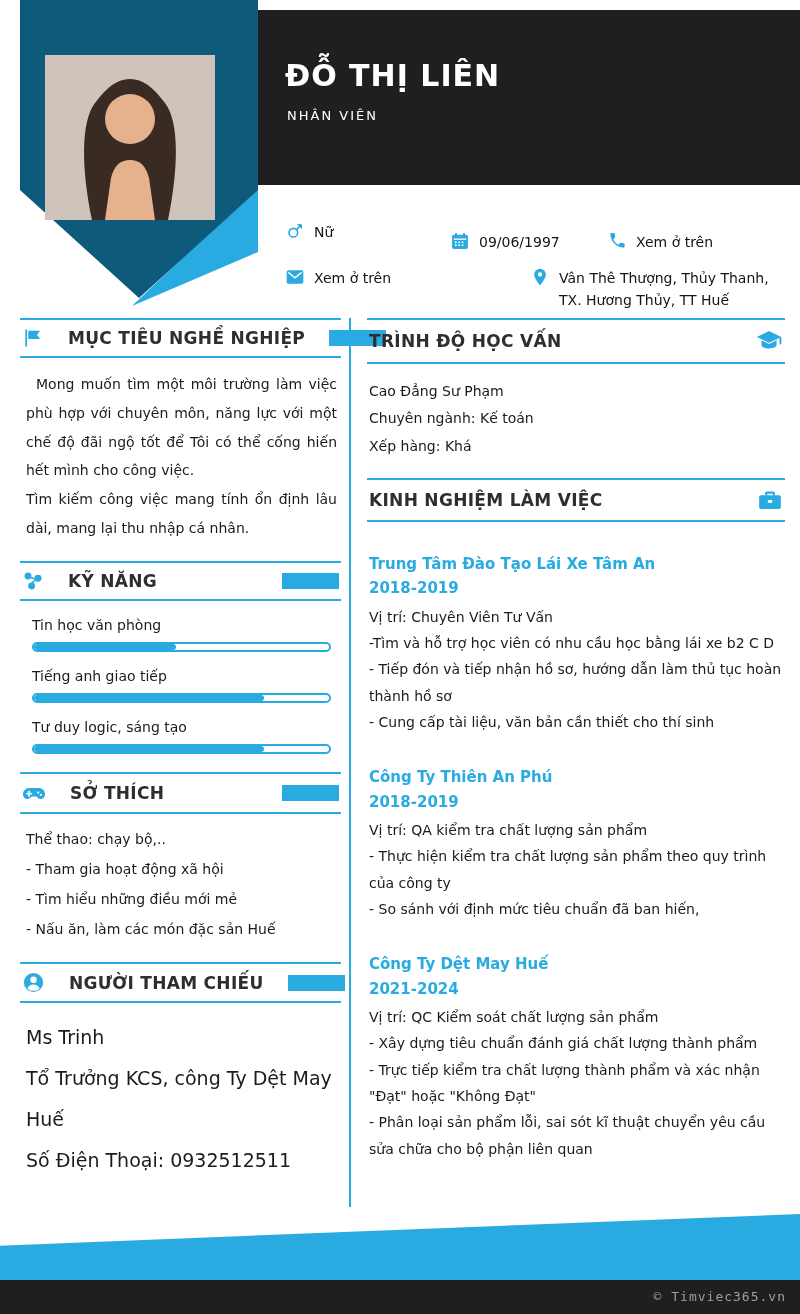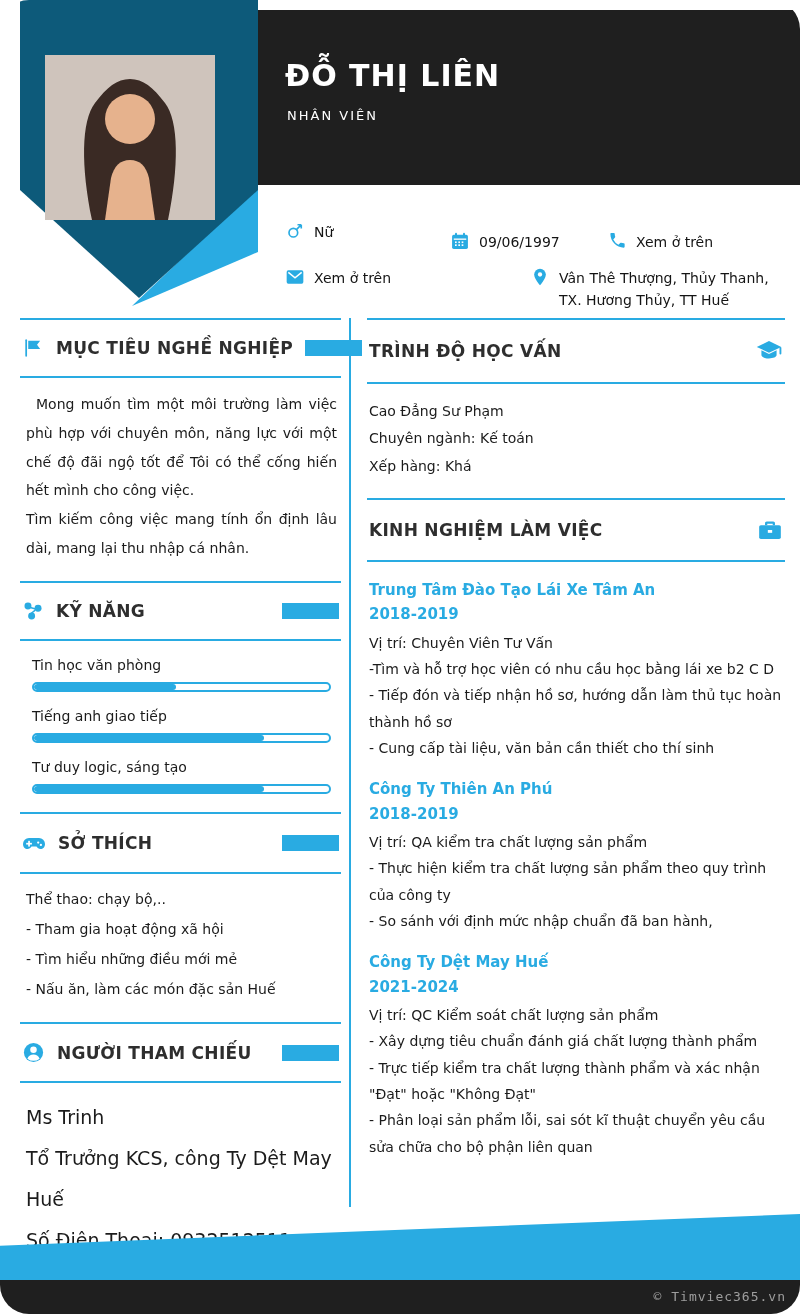--- a/index.html
+++ b/index.html
@@ -5,58 +5,58 @@
   :root{
     --accent:#29abe2;
     --dark:#1f1f1f;
     --teal:#0d5a7a;
     --text:#1b1b1b;
   }
   *{margin:0;padding:0;box-sizing:border-box;}
   html,body{background:#ffffff;}
   .page{
     position:relative;width:800px;height:1314px;background:#fff;overflow:hidden;
-    font-family:"DejaVu Sans","Liberation Sans",sans-serif;color:var(--text);border-radius:29px;
+    font-family:"DejaVu Sans","Liberation Sans",sans-serif;color:var(--text);
   }
   
   .top-black{position:absolute;left:253px;top:10px;right:0;height:175px;background:var(--dark);}
   .name{position:absolute;left:285px;top:58px;color:#fff;font-size:30px;font-weight:bold;letter-spacing:1px;}
   .role{position:absolute;left:287px;top:108px;color:#fff;font-size:13px;letter-spacing:2px;}
   
   .deco{position:absolute;left:20px;top:0;}
   .photo{position:absolute;left:45px;top:55px;width:170px;height:165px;overflow:hidden;background:#cfc4bc;}
   
   .contact-item{position:absolute;display:flex;align-items:flex-start;gap:9px;font-size:14px;color:#141414;}
   .contact-item .cicon{color:var(--accent);flex:none;display:inline-flex;margin-top:1px;}
   .contact-item .ctext{line-height:1.55;padding-top:2px;}
   
   .columns{position:absolute;top:318px;left:20px;right:15px;display:flex;gap:26px;align-items:flex-start;}
   .col-left{width:321px;flex:none;}
   .col-right{flex:1;min-width:0;}
   .divider{position:absolute;left:349px;top:318px;width:2px;height:889px;background:var(--accent);}
   
   .sec{margin-top:18px;}
   .sec:first-child{margin-top:0;}
-  .sec-head{display:flex;align-items:center;gap:12px;border-top:2px solid var(--accent);border-bottom:2px solid var(--accent);padding:17px 2px;}
+  .sec-head{display:flex;align-items:center;gap:24px;border-top:2px solid var(--accent);border-bottom:2px solid var(--accent);padding:7px 2px;}
   .sec-title{font-size:17px;font-weight:bold;color:#2e2e2e;letter-spacing:.3px;white-space:nowrap;}
   .sec-icon{color:var(--accent);display:inline-flex;flex:none;}
   .sec-endbar{margin-left:auto;width:57px;height:16px;background:var(--accent);flex:none;}
   .sec-icon-r{margin-left:auto;color:var(--accent);display:inline-flex;flex:none;}
   
   .objective-body{margin:12px 4px 0 6px;font-size:14px;line-height:2.06;text-align:justify;color:var(--text);}
   .objective-body p:first-child{text-indent:10px;}
   .skill{margin:16px 10px 0 12px;}
   .skill-label{font-size:14px;color:var(--text);margin-bottom:9px;}
   .skill-track{height:10px;border:2px solid var(--accent);border-radius:7px;background:#fff;position:relative;overflow:hidden;}
   .skill-fill{position:absolute;left:0;top:0;bottom:0;background:var(--accent);border-radius:6px;}
   .hobby-list{margin:10px 4px 0 6px;font-size:14px;line-height:2.15;color:var(--text);}
   .ref-lines{margin:14px 4px 0 6px;font-size:19px;line-height:2.15;color:var(--text);}
   
   .edu-lines{margin:14px 2px 0 2px;font-size:14px;line-height:1.95;color:var(--text);}
-  .job{margin-top:16px;padding:0 2px;}
+  .job{margin-top:30px;padding:0 2px;}
   .job-company{color:var(--accent);font-weight:bold;font-size:15px;line-height:1.7;}
   .job-period{color:var(--accent);font-weight:bold;font-size:15px;line-height:1.55;margin-bottom:3px;}
   .job-line{font-size:14px;line-height:1.88;color:var(--text);}
   
   .bottom-band{position:absolute;left:0;bottom:34px;width:100%;height:66px;background:var(--accent);
     clip-path:polygon(0 48%,100% 0,100% 100%,0 100%);}
   .footer-dark{position:absolute;left:0;bottom:0;width:100%;height:34px;background:var(--dark);}
   .watermark{position:absolute;right:14px;bottom:10px;color:#9e9e9e;font-family:"DejaVu Sans Mono","Liberation Mono",monospace;font-size:13px;letter-spacing:1px;z-index:5;}
 </style>
 </head>
@@ -282,21 +282,21 @@
           <div class="job-line">-Tìm và hỗ trợ học viên có nhu cầu học bằng lái xe b2 C D</div>
           <div class="job-line">- Tiếp đón và tiếp nhận hồ sơ, hướng dẫn làm thủ tục hoàn thành hồ sơ</div>
           <div class="job-line">- Cung cấp tài liệu, văn bản cần thiết cho thí sinh</div>
         </div>
 
         <div class="job">
           <div class="job-company">Công Ty Thiên An Phú</div>
           <div class="job-period">2018-2019</div>
           <div class="job-line">Vị trí: QA kiểm tra chất lượng sản phẩm</div>
           <div class="job-line">- Thực hiện kiểm tra chất lượng sản phẩm theo quy trình của công ty</div>
-          <div class="job-line">- So sánh với định mức nhập chuẩn đã ban hành,</div>
+          <div class="job-line">- So sánh với định mức tiêu chuẩn đã ban hiến,</div>
         </div>
 
         <div class="job">
           <div class="job-company">Công Ty Dệt May Huế</div>
           <div class="job-period">2021-2024</div>
           <div class="job-line">Vị trí: QC Kiểm soát chất lượng sản phẩm</div>
           <div class="job-line">- Xây dựng tiêu chuẩn đánh giá chất lượng thành phẩm</div>
           <div class="job-line">- Trực tiếp kiểm tra chất lượng thành phẩm và xác nhận "Đạt" hoặc "Không Đạt"</div>
           <div class="job-line">- Phân loại sản phẩm lỗi, sai sót kĩ thuật chuyển yêu cầu sửa chữa cho bộ phận liên quan</div>
         </div>

